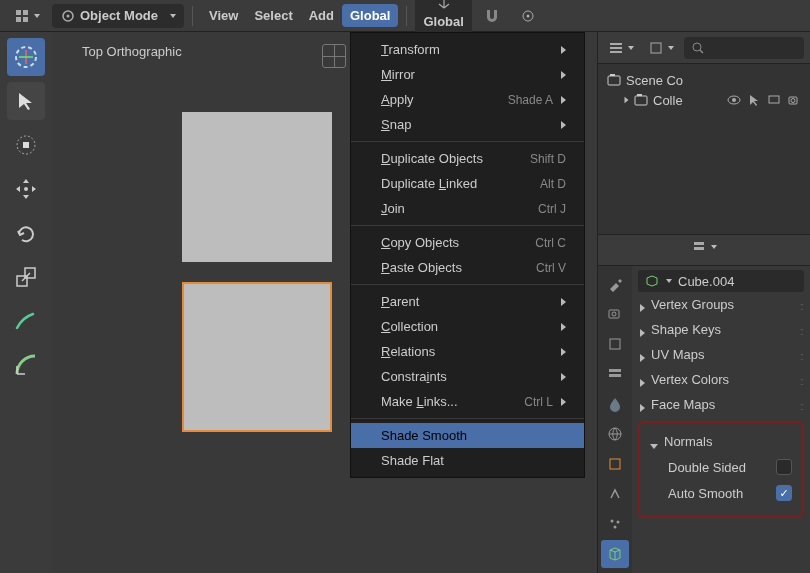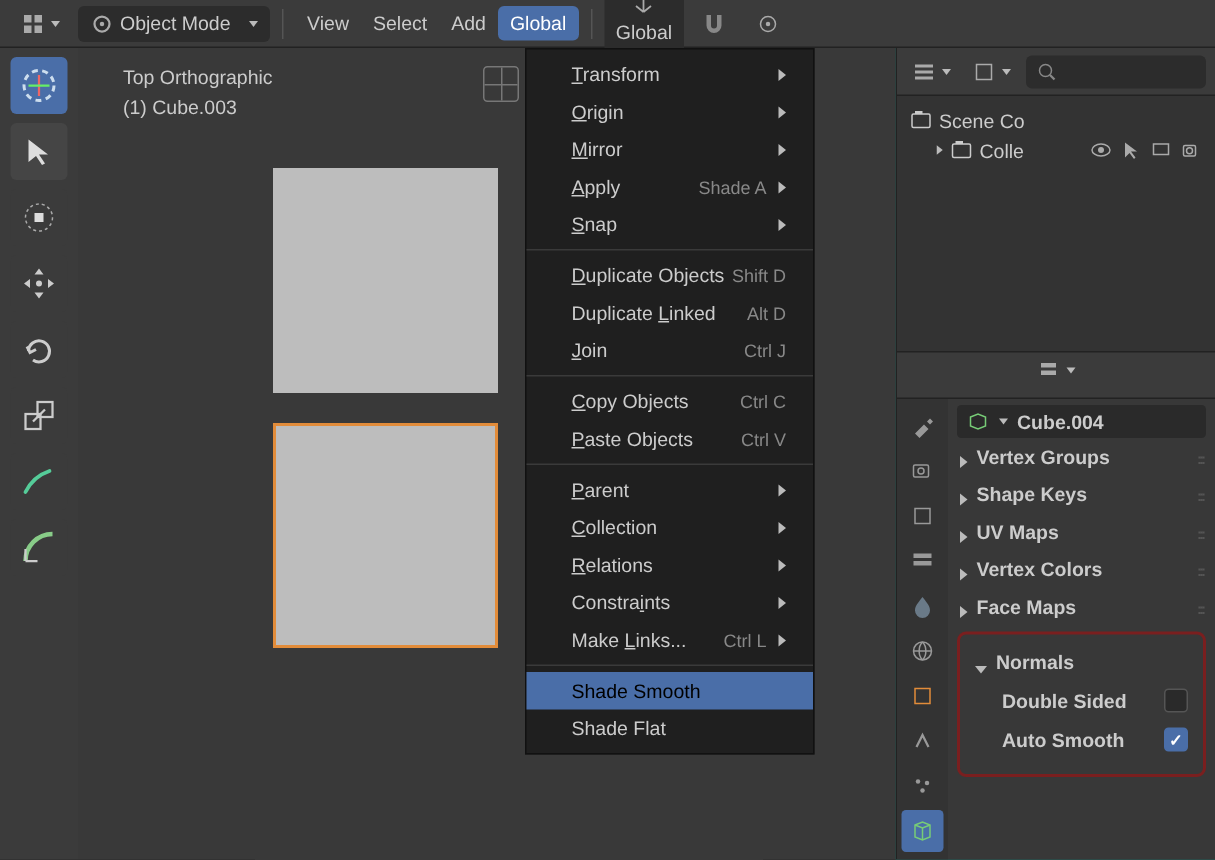--- a/index.html
+++ b/index.html
@@ -1,18 +1,18 @@
 <!DOCTYPE html>
 <html><head>
 <meta charset="utf-8">
 <style>
   * { margin:0; padding:0; box-sizing:border-box; font-family:"Segoe UI",Arial,sans-serif; font-size:13px; color:#ccc; user-select:none; }
   body { background:#2b2b2b; width:810px; height:573px; overflow:hidden; position:relative; }
   .topbar { height:32px; background:#3b3b3b; display:flex; align-items:center; padding:0 6px; gap:4px; border-bottom:1px solid #222; }
-  .hdr-btn { display:flex; align-items:center; padding:4px 8px; border-radius:4px; gap:4px; cursor:pointer; }
+  .hdr-btn { display:flex; align-items:center; padding:4px 8px; border-radius:4px; gap:4px; cursor:pointer;font-weight:bold; }
   .hdr-btn.active { background:#4a6ea8; color:#fff; }
   .hdr-sep { width:0; height:20px; border-left:1px solid #555; margin:0 4px; }
   .icon { display:inline-flex; align-items:center; justify-content:center; width:16px; height:16px; }
   .chev { width:0;height:0;border-left:4px solid transparent;border-right:4px solid transparent;border-top:5px solid #bbb; }
   .chev-r { width:0;height:0;border-top:4px solid transparent;border-bottom:4px solid transparent;border-left:5px solid #bbb; }
   .chev-d-sm { width:0;height:0;border-left:3px solid transparent;border-right:3px solid transparent;border-top:4px solid #bbb; }
 
   .main { display:flex; height:calc(573px - 32px); }
   .toolcol { width:52px; background:#3b3b3b; padding:6px 0; display:flex; flex-direction:column; align-items:center; gap:6px; }
   .tool { width:38px; height:38px; border-radius:4px; background:#3b3b3b; display:flex; align-items:center; justify-content:center; cursor:pointer; }
@@ -20,37 +20,37 @@
   .viewport { flex:1; background:#393939; position:relative; }
   .vp-label { position:absolute; top:10px; left:30px; color:#ddd; line-height:1.5; }
   .vp-grid { position:absolute; top:12px; left:270px; width:24px; height:24px; border:1px solid #777; border-radius:3px; }
   .vp-grid::before,.vp-grid::after{content:"";position:absolute;background:#777;}
   .vp-grid::before{left:50%;top:0;width:1px;height:100%;}
   .vp-grid::after{top:50%;left:0;height:1px;width:100%;}
   .plane { position:absolute; width:150px; height:150px; background:#bdbdbd; }
   .plane1 { top:80px; left:130px; }
   .plane2 { top:250px; left:130px; border:2px solid #e28c3a; }
 
-  .menu { position:absolute; top:32px; left:350px; width:193px; background:#1f1f1f; border:1px solid #111; padding:4px 0; z-index:20; }
+  .menu { position:absolute; top:32px; left:350px; width:235px; background:#1f1f1f; border:1px solid #111; padding:4px 0; z-index:20; }
   .menu-item { display:flex; align-items:center; justify-content:space-between; padding:5px 18px 5px 30px; cursor:pointer; }
   .menu-item.highlight { background:#4a6ea8; color:#000000; }
   .menu-item .lbl { color:inherit; }
   .menu-item .sc { color:#888; font-size:12px; }
   .menu-sep { height:1px; background:#3a3a3a; margin:4px 0; }
 
   .right-col { width:213px; background:#14b8a6; display:flex; flex-direction:column; border-left:1px solid #222; }
   .outliner-hdr { height:32px; background:#3b3b3b; display:flex; align-items:center; padding:0 6px; gap:6px; border-bottom:1px solid #222; }
   .search { flex:1; background:#2c2c2c; border-radius:4px; height:22px; display:flex; align-items:center; padding:0 6px; gap:4px; }
   .outliner-tree { flex:0 0 170px; background:#333; padding:6px 4px; overflow:hidden; }
   .tree-row { display:flex; align-items:center; gap:4px; padding:2px 4px; border-radius:3px; }
   .tree-row.indent { padding-left:22px; }
   .tree-right { margin-left:auto; display:flex; gap:4px; }
 
   .props-hdr { height:32px; background:#3b3b3b; display:flex; align-items:center; padding:0 6px; gap:6px; border-top:1px solid #222; border-bottom:1px solid #222;flex-direction:column; }
-  .props-body { flex:1; display:flex; background:#383838;font-weight:bold; }
+  .props-body { flex:1; display:flex; background:#383838; }
   .prop-tabs { width:34px; background:#333; display:flex; flex-direction:column; align-items:center; gap:2px; padding-top:4px; }
   .ptab { width:28px; height:28px; border-radius:3px; display:flex; align-items:center; justify-content:center; cursor:pointer; }
   .ptab.active { background:#4a6ea8; }
   .props-content { flex:1; padding:4px 6px; overflow:hidden; }
   .crumb { background:#2a2a2a; border-radius:3px; padding:3px 6px; display:flex; align-items:center; gap:6px; }
   .panel-row { display:flex; align-items:flex-end; padding:5px 2px; gap:6px; }
   .panel-row .pr-label { flex:1; }
   .drag { color:#555; letter-spacing:-2px; font-size:10px; margin-left:auto; }
   .normals-box { border:2px solid #7a1f1f; border-radius:6px; padding:6px 8px 10px 8px; margin-top:4px; }
   .cbox { width:16px; height:16px; border-radius:3px; background:#2a2a2a; border:1px solid #555; display:flex; align-items:center; justify-content:center; }
@@ -167,21 +167,20 @@
         <svg width="26" height="26">
           <path d="M4 22 A18 18 0 0 1 22 4" fill="none" stroke="#8c8" stroke-width="3"></path>
           <path d="M4 22 L4 14 M4 22 L12 22" stroke="#ccc" stroke-width="1.5"></path>
         </svg>
       </div>
   </div>
 
   <div class="viewport">
     <div class="vp-label">
       <div>Top Orthographic</div>
-      <div>(1) Cube.003</div>
     </div>
     <div class="vp-grid"></div>
     <div class="plane plane1"></div>
     <div class="plane plane2"></div>
   </div>
 
   <div class="right-col">
 
     <div class="outliner-hdr">
       <div class="hdr-btn" style="padding:4px 4px">
@@ -403,24 +402,20 @@
     </div>
   </div>
 </div>
 
 <div class="menu" id="object-menu">
     <div class="menu-item">
       <span class="lbl"><span class="under">T</span>ransform</span>
       <span class="chev-r"></span>
     </div>
     <div class="menu-item">
-      <span class="lbl"><span class="under">O</span>rigin</span>
-      <span class="chev-r"></span>
-    </div>
-    <div class="menu-item">
       <span class="lbl"><span class="under">M</span>irror</span>
       <span class="chev-r"></span>
     </div>
     <div class="menu-item">
       <span class="lbl"><span class="under">A</span>pply</span>
       <span style="display: flex; gap: 8px; align-items: center;">
         <span class="sc">Shade A</span>
         <span class="chev-r"></span>
       </span>
     </div>

